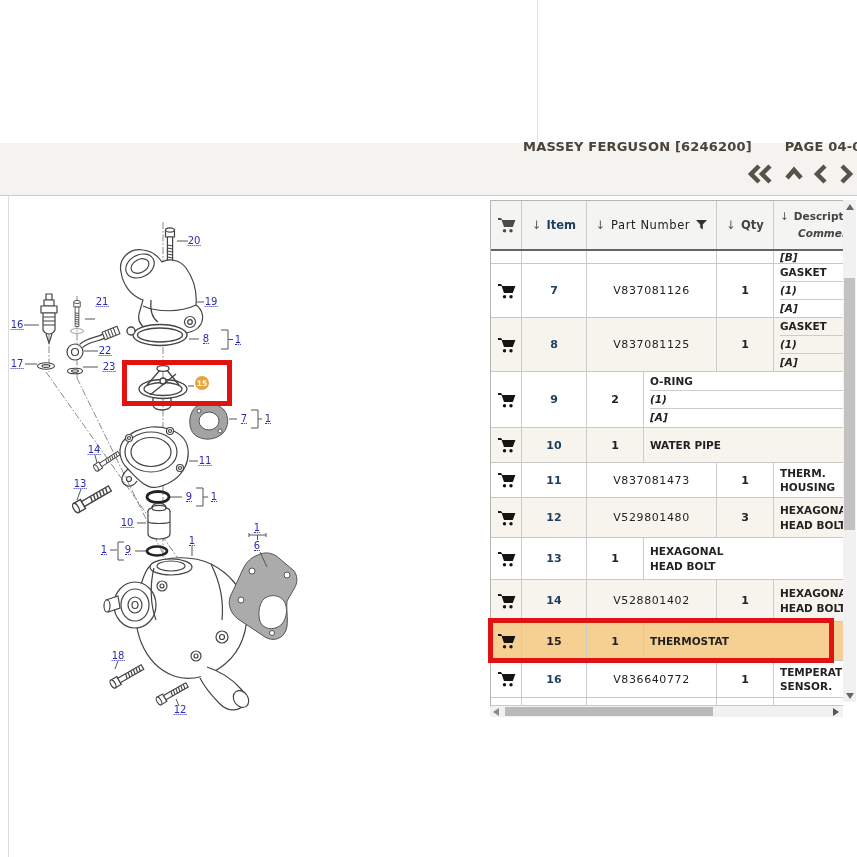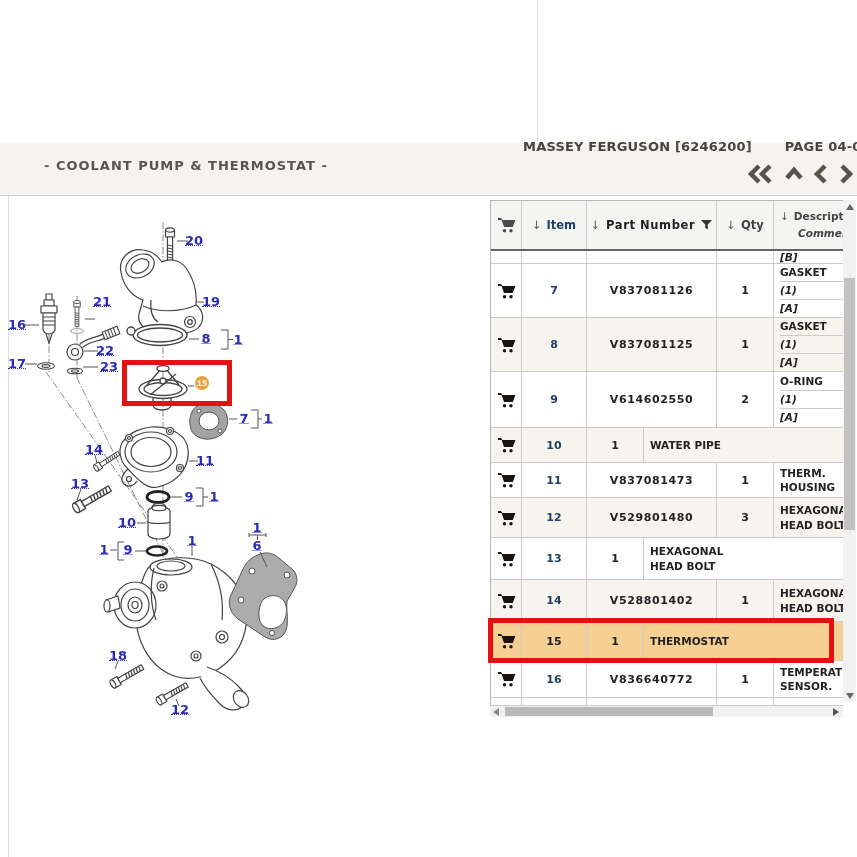--- a/index.html
+++ b/index.html
@@ -12,40 +12,40 @@
   .brandrow{position:absolute;top:139px;left:523px;white-space:nowrap;font-size:13px;font-weight:bold;color:#49433b;letter-spacing:.2px;}
   .brandrow .pg{margin-left:28px;}
   .page-title{position:absolute;left:44px;top:158px;font-size:13px;font-weight:bold;color:#5a544c;letter-spacing:1px;white-space:nowrap;}
   .nav{position:absolute;top:162px;right:2px;display:flex;align-items:center;gap:7px;}
   .nav svg{display:block;}
 
   
   .diag-border{position:absolute;left:8px;top:196px;width:1px;height:661px;background:#ddd;}
   #diagram-svg{position:absolute;left:0;top:0;width:857px;height:857px;pointer-events:none;}
 
-  .co{position:absolute;transform:translate(-50%,-50%);font-size:13px;font-weight:bold;color:#2b2bb4;
+  .co{position:absolute;transform:translate(-50%,-50%);font-size:10px;font-weight:normal;color:#2b2bb4;
       border-bottom:1px dotted #2b2bb4;line-height:9px;white-space:nowrap;cursor:pointer;}
   .badge15{position:absolute;left:202px;top:383px;transform:translate(-50%,-50%);width:14px;height:14px;border-radius:50%;
       background:#e8a33d;color:#fff;font-size:7.5px;font-weight:bold;display:flex;align-items:center;justify-content:center;cursor:pointer;}
 
   .redbox{position:absolute;border:5px solid #e01212;box-sizing:border-box;z-index:50;pointer-events:none;}
   .redbox.diag{left:122px;top:360px;width:110px;height:46px;}
   .redbox.tab{left:488px;top:618px;width:346px;height:45px;}
 
   
   .tablewrap{position:absolute;left:490px;top:200px;width:367px;height:518px;font-size:11px;color:#222;}
   .grid{position:absolute;left:0;top:0;width:353px;border-left:1px solid #b5b5b5;border-top:1px solid #b5b5b5;box-sizing:border-box;background:#fff;}
   .tr{display:flex;width:100%;box-sizing:border-box;background:#fff;}
   .tr.alt{background:#f7f4ee;}
   .tr.hl{background:#f6cf92;}
   .td{box-sizing:border-box;border-right:1px solid #ccc;border-bottom:1px solid #c9c9c9;
       display:flex;align-items:center;justify-content:center;overflow:hidden;}
   .c-cart{width:31px;}
   .c-item{width:65px;font-weight:bold;color:#1f4060;}
-  .c-part{width:130px;font-weight:bold;color:#222;letter-spacing:.6px;}
+  .c-part{width:130px;font-weight:normal;color:#222;letter-spacing:.6px;}
   .c-qty{width:57px;font-weight:bold;}
   .c-desc{flex:1;min-width:0;flex-direction:column;align-items:stretch;justify-content:center;
       font-weight:bold;font-size:10.5px;padding:0 0 0 6px;border-right:none;}
   .dl{white-space:nowrap;overflow:hidden;line-height:17px;}
   .dl.it{font-style:italic;}
   .dl.sep{border-bottom:1px solid #ccc;}
   .thead{height:50px;background:#f4f4f3;border-bottom:2px solid #646464;font-weight:bold;color:#444;font-size:11.5px;}
   .thead .td{border-bottom:none;background:transparent;justify-content:center;}
   .thead .c-desc{justify-content:center;}
   .sa::before{content:"\2193";font-weight:normal;color:#555;margin-right:5px;}
@@ -73,21 +73,20 @@
 <div id="screen">
 
   <div class="topline-v"></div>
   <div class="band"></div>
 
   <div class="brandrow">
     <span>MASSEY FERGUSON [6246200]</span>
     <span class="pg">PAGE 04-0012</span>
   </div>
 
-  <div class="page-title">- COOLANT PUMP &amp; THERMOSTAT -</div>
 
   <div class="nav">
     <span>
         <svg width="30" height="24" viewBox="0 0 30 22" fill="none" stroke="#57524a" stroke-width="4.5">
           <polyline points="13,3 5,11 13,19"></polyline>
           <polyline points="24,3 16,11 24,19"></polyline>
         </svg>
       </span>
     <span>
         <svg width="22" height="24" viewBox="0 0 22 22" fill="none" stroke="#57524a" stroke-width="4.5">
@@ -414,21 +413,20 @@
         <div class="td c-cart">
             <button class="cartbtn">
               <svg width="19" height="16" viewBox="0 0 19 16" fill="currentColor">
                 <path d="M1 1h3l1.4 2h13l-2.6 7H7L4.6 3H1z"></path>
                 <circle cx="7.5" cy="13.7" r="1.7"></circle>
                 <circle cx="14" cy="13.7" r="1.7"></circle>
               </svg>
             </button>
           </div>
         <div class="td c-item">9</div>
-        <div class="td c-part">V614602550</div>
         <div class="td c-qty">2</div>
         <div class="td c-desc">
           <div class="dl sep">O-RING</div>
             <div class="dl sep it">(1)</div>
             <div class="dl it">[A]</div>
         </div>
       </div>
 
       <div class="tr alt h35">
         <div class="td c-cart">

